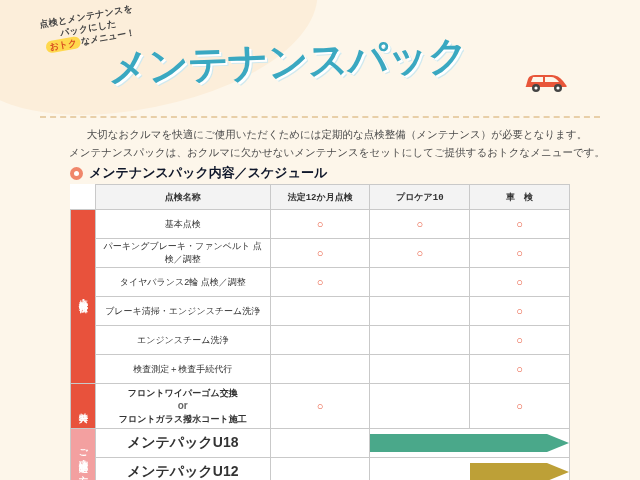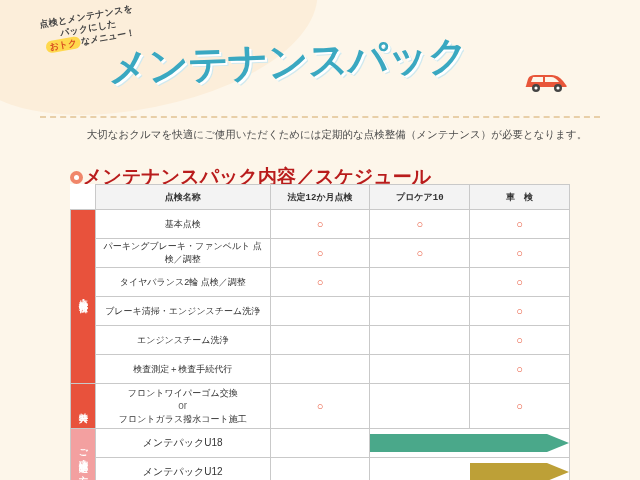--- a/index.html
+++ b/index.html
@@ -47,22 +47,22 @@
 
   
   .lead{
     position:absolute;left:0;right:0;top:126px;
     text-align:center;font-size:10.5px;line-height:1.7;color:#4b4b4b;padding-left:34px;
   }
 
   
   .sec-head{
     position:absolute;left:70px;top:164px;
-    font-size:19px;font-weight:bold;color:#b91c1c;
-    display:flex;align-items:center;
+    font-size:13px;font-weight:bold;color:#0f172a;
+    display:flex;align-items:center;gap:6px;
   }
   .sec-dot{
     width:13px;height:13px;border-radius:50%;
     background:#f0866a;display:inline-block;position:relative;
   }
   .sec-dot:after{
     content:"";position:absolute;left:4px;top:4px;width:5px;height:5px;
     border-radius:50%;background:#fff;
   }
 
@@ -75,34 +75,34 @@
   .col-name{width:178px;}
   .col-c{width:100px;}
   .name-cell{text-align:center;padding:0 4px;height:28px;color:#333;margin-left:41px;}
   .circ{font-size:11px;color:#e8563a;}
   .side{
     background:#e8523c;color:#fff;font-weight:bold;width:22px;
     font-size:9px;line-height:1.25;letter-spacing:1px;
   }
   .side span{writing-mode:vertical-rl;display:inline-block;}
   .side-pink{background:#f3a0a0;}
-  .twoline{line-height:1.35;padding:3px 0;}
+  .twoline{line-height:1.35;padding:3px 0;font-weight:bold;}
   .small-or{font-size:10px;color:#666;text-align:center;}
 
   
   .arrow-cell{padding:0;position:relative;height:26px;}
   .bar{
     position:relative;height:18px;margin:4px 0;
   }
   .bar .body{position:absolute;left:0;top:0;bottom:0;}
   .bar .tip{
     position:absolute;top:0;width:0;height:0;
     border-top:9px solid transparent;border-bottom:9px solid transparent;
   }
-  .lbl-cell{font-size:10px;font-weight:normal;color:#333;height:26px;}
+  .lbl-cell{font-size:14px;font-weight:bold;color:#333;height:26px;}
 </style>
 </head>
 <body>
 
 <div class="page">
 
   <div class="banner">
     <div class="banner-swoosh"></div>
 
     <div class="badge">
@@ -123,20 +123,21 @@
         <circle cx="14" cy="20" r="1.6" fill="#fff"></circle>
       <circle cx="36" cy="20" r="4" fill="#444"></circle>
         <circle cx="36" cy="20" r="1.6" fill="#fff"></circle>
     </svg>
   </div>
 
   <div class="dash"></div>
 
   <div class="lead">
     <div>大切なおクルマを快適にご使用いただくためには定期的な点検整備（メンテナンス）が必要となります。</div>
+    <div>メンテナンスパックは、おクルマに欠かせないメンテナンスをセットにしてご提供するおトクなメニューです。</div>
   </div>
 
   <div class="sec-head">
     <span class="sec-dot"></span>
     <span>メンテナンスパック内容／スケジュール</span>
   </div>
 
   <div class="tbl-wrap">
     <table>
       <thead>

